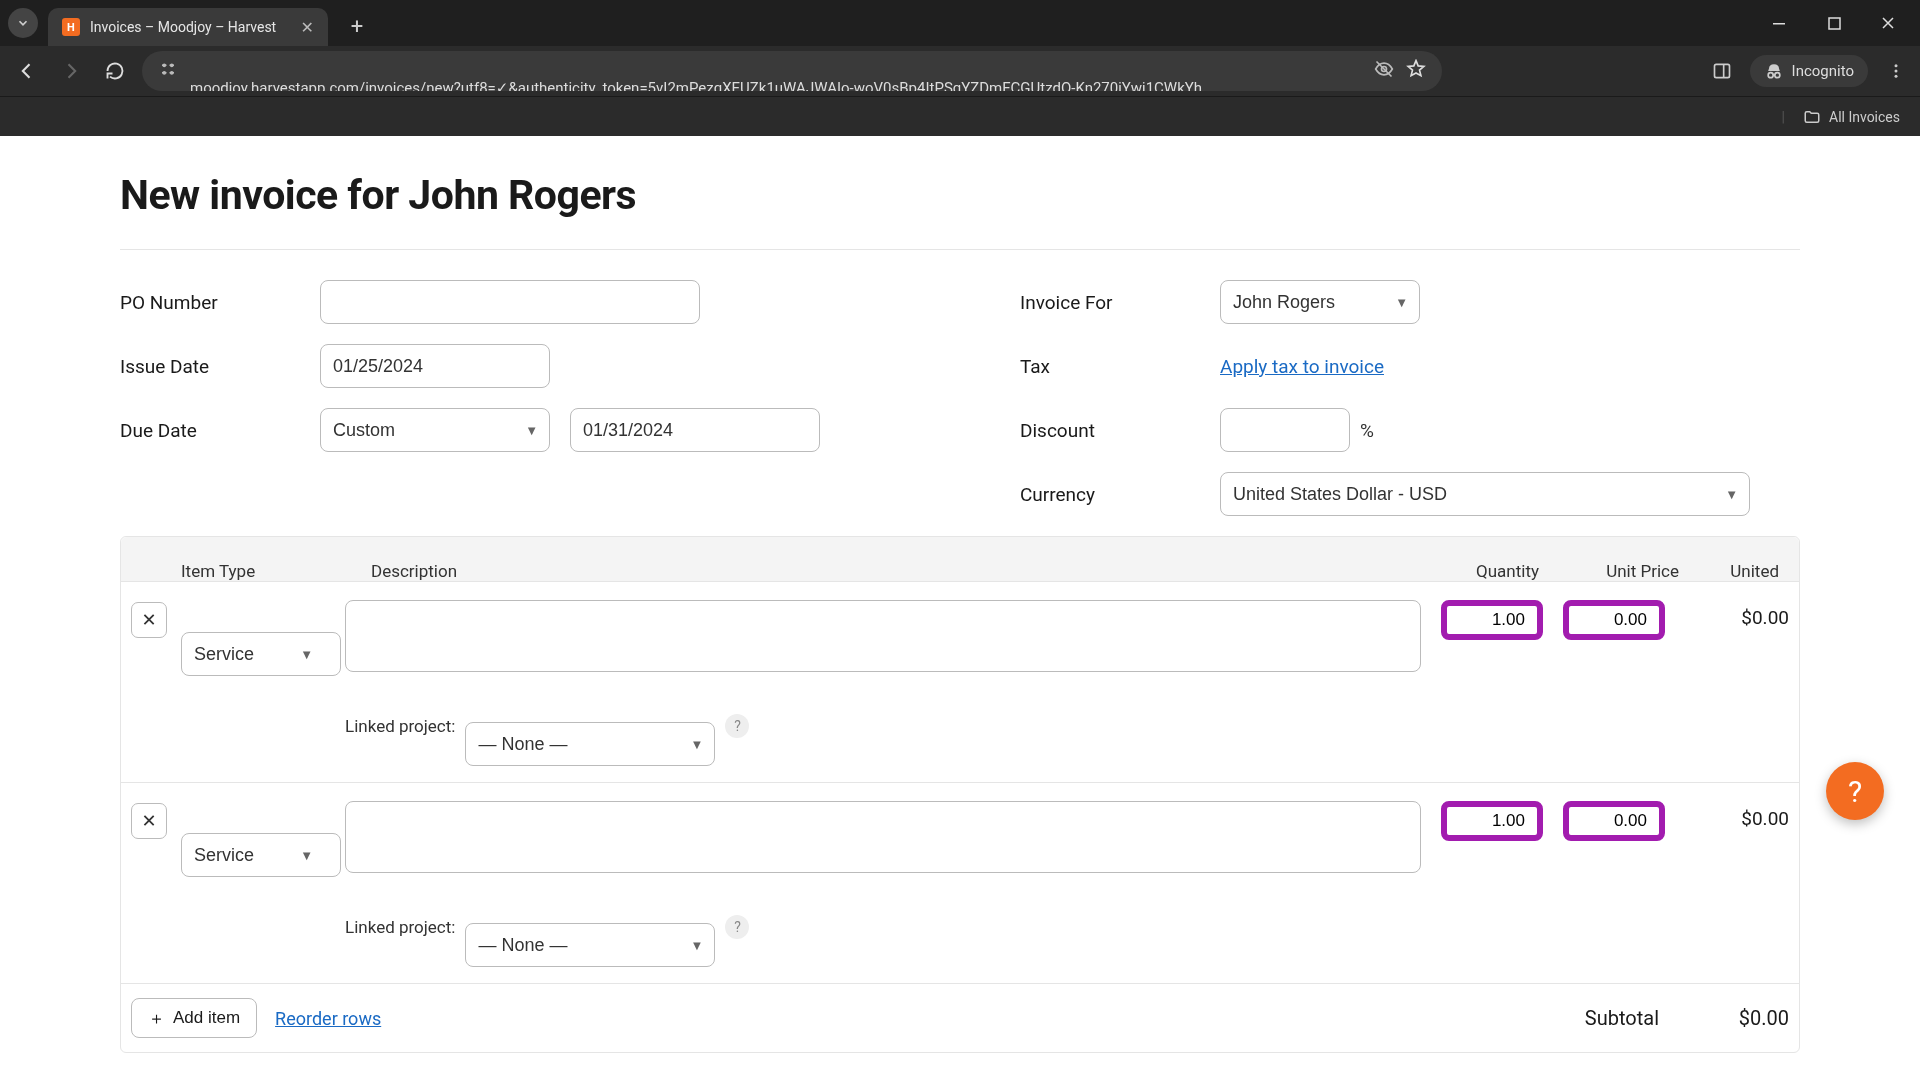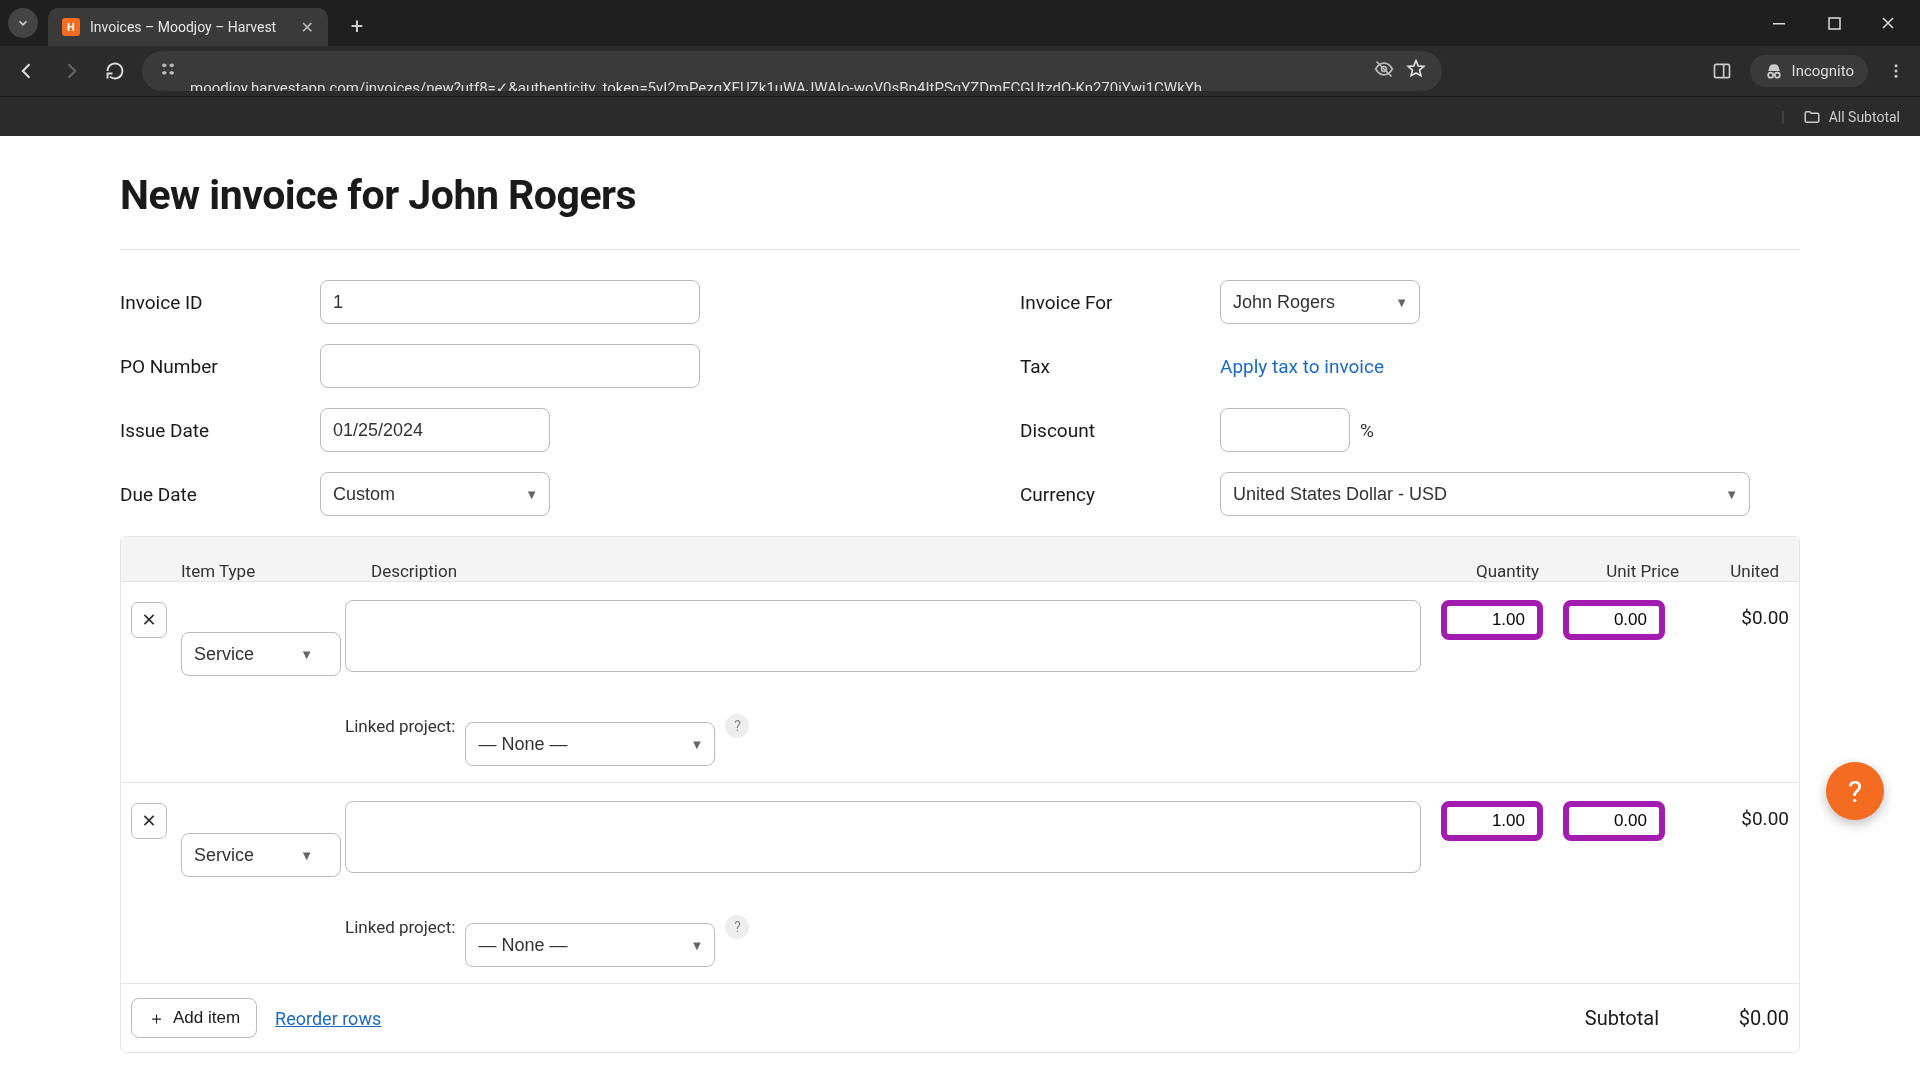--- a/index.html
+++ b/index.html
@@ -41,21 +41,21 @@
   .left-col, .right-col { flex: 1; }
   .form-row { display: flex; align-items: center; margin-bottom: 20px; min-height: 44px; }
   .form-label { width: 200px; font-size: 19px; color: #1a1a1a; }
   .text-input { height: 44px; border: 1px solid #bbb; border-radius: 8px; padding: 0 12px; font-size: 18px; color:#333; background:#fff; }
   .w-380 { width: 380px; }
   .w-230 { width: 230px; }
   .w-250 { width: 250px; }
   .select-wrap { position: relative; display:inline-flex; align-items:center; }
   .select-wrap .chev { position:absolute; right:12px; pointer-events:none; color:#666; font-size:13px; }
   .select-input { appearance:none; -webkit-appearance:none; height:44px; border:1px solid #bbb; border-radius:8px; padding:0 36px 0 12px; font-size:18px; background:#fff; color:#333; cursor:pointer; }
-  .link-action { color: #1a6ac4; font-size: 19px; cursor:pointer; }
+  .link-action { color: #1a6ac4; text-decoration: underline; font-size: 19px; cursor:pointer; }
   .pct { font-size: 19px; margin-left: 10px; color:#333; }
 
   .subject-row { display:flex; align-items:center; margin: 30px 0 26px; }
   .subject-row .form-label { width:200px; }
   .subject-input { flex:1; height:46px; border:2px solid #1d1e1f; border-radius:8px; padding:0 12px; font-size:18px; }
   .subject-input-wrap { flex:1; position:relative; }
   .subject-caret { position:absolute; left:12px; top:10px; width:1px; height:24px; background:#000; animation: blink 1s step-start infinite; }
   .cursor-text-icon { position:absolute; left: 332px; top: 50%; transform: translateY(-50%); color:#000; font-size:18px; pointer-events:none; }
   @keyframes blink { 50% { opacity:0; } }
 
@@ -197,50 +197,47 @@
       </div>
     </div>
   </div>
 
   <div class="bookbar">
     <span class="sep">|</span>
     <div class="fold">
       <svg width="18" height="18" viewBox="0 0 24 24" fill="none" stroke="#ccc" stroke-width="2">
           <path d="M3 7a2 2 0 0 1 2-2h4l2 2h8a2 2 0 0 1 2 2v8a2 2 0 0 1-2 2H5a2 2 0 0 1-2-2V7z"></path>
         </svg>
-      <span>All Subtotal</span>
+      <span>All Invoices</span>
     </div>
   </div>
 
   <div class="page-wrap">
     <div class="page-inner">
       <h1 class="page-title">New invoice for John Rogers</h1>
       <hr class="sep-line">
 
       <div class="form-cols">
 
         <div class="left-col">
           <div class="form-row">
-            <div class="form-label">Invoice ID</div>
-            <input class="text-input w-380" value="1" style="">
-          </div>
-          <div class="form-row">
             <div class="form-label">PO Number</div>
             <input class="text-input w-380" value="" style="">
           </div>
           <div class="form-row">
             <div class="form-label">Issue Date</div>
             <input class="text-input w-230" value="01/25/2024" style="">
           </div>
           <div class="form-row">
             <div class="form-label">Due Date</div>
             <div class="select-wrap" style="margin-right:20px;">
               <input class="select-input" style="width: 230px;" readonly="" value="Custom">
               <span class="chev">▼</span>
             </div>
+            <input class="text-input w-250" value="01/31/2024" style="">
           </div>
         </div>
 
         <div class="right-col">
           <div class="form-row">
             <div class="form-label">Invoice For</div>
             <div class="select-wrap">
               <input class="select-input" style="width: 200px;" readonly="" value="John Rogers">
               <span class="chev">▼</span>
             </div>

